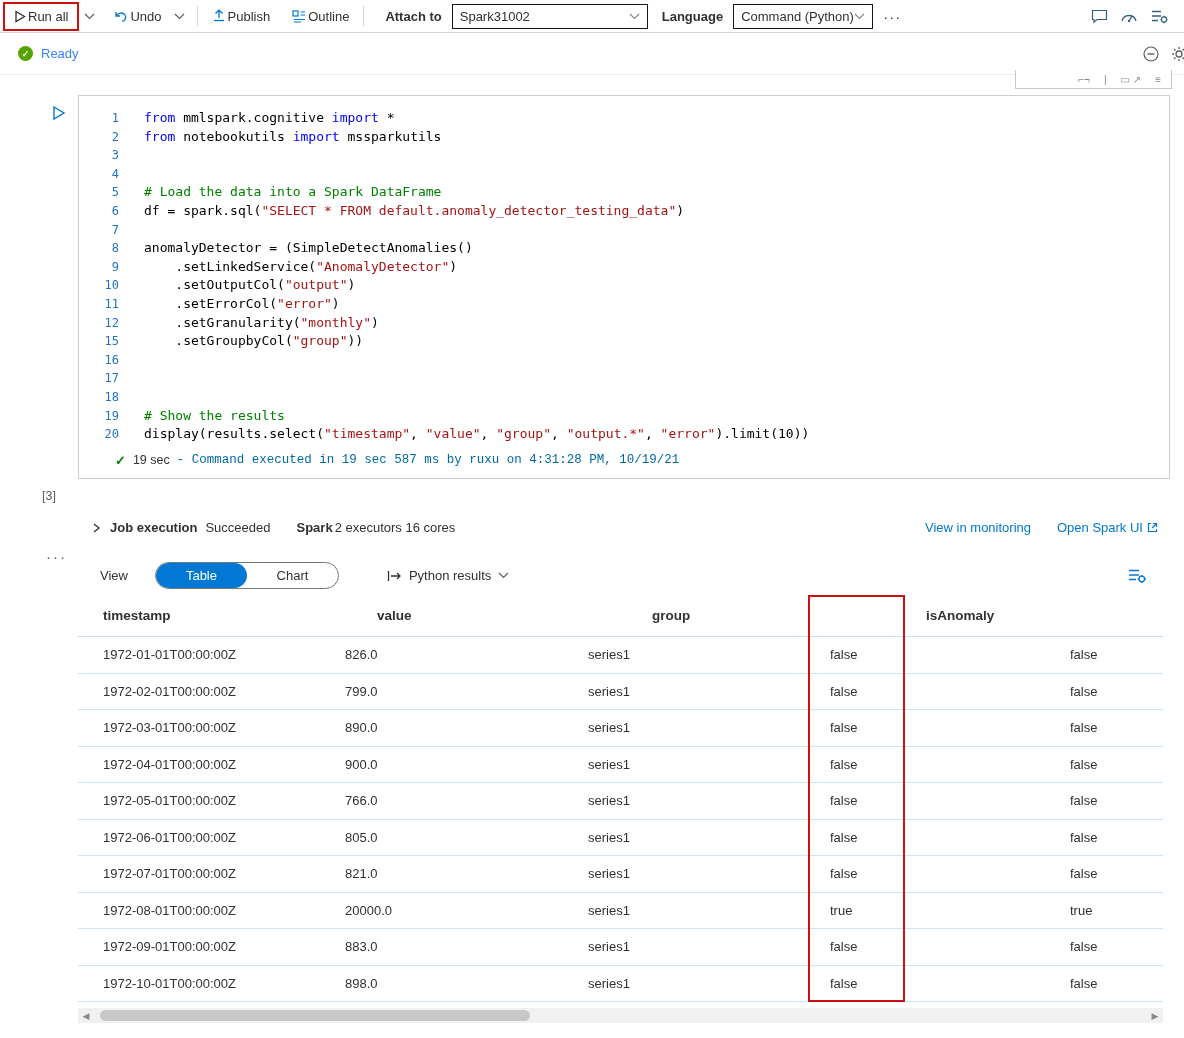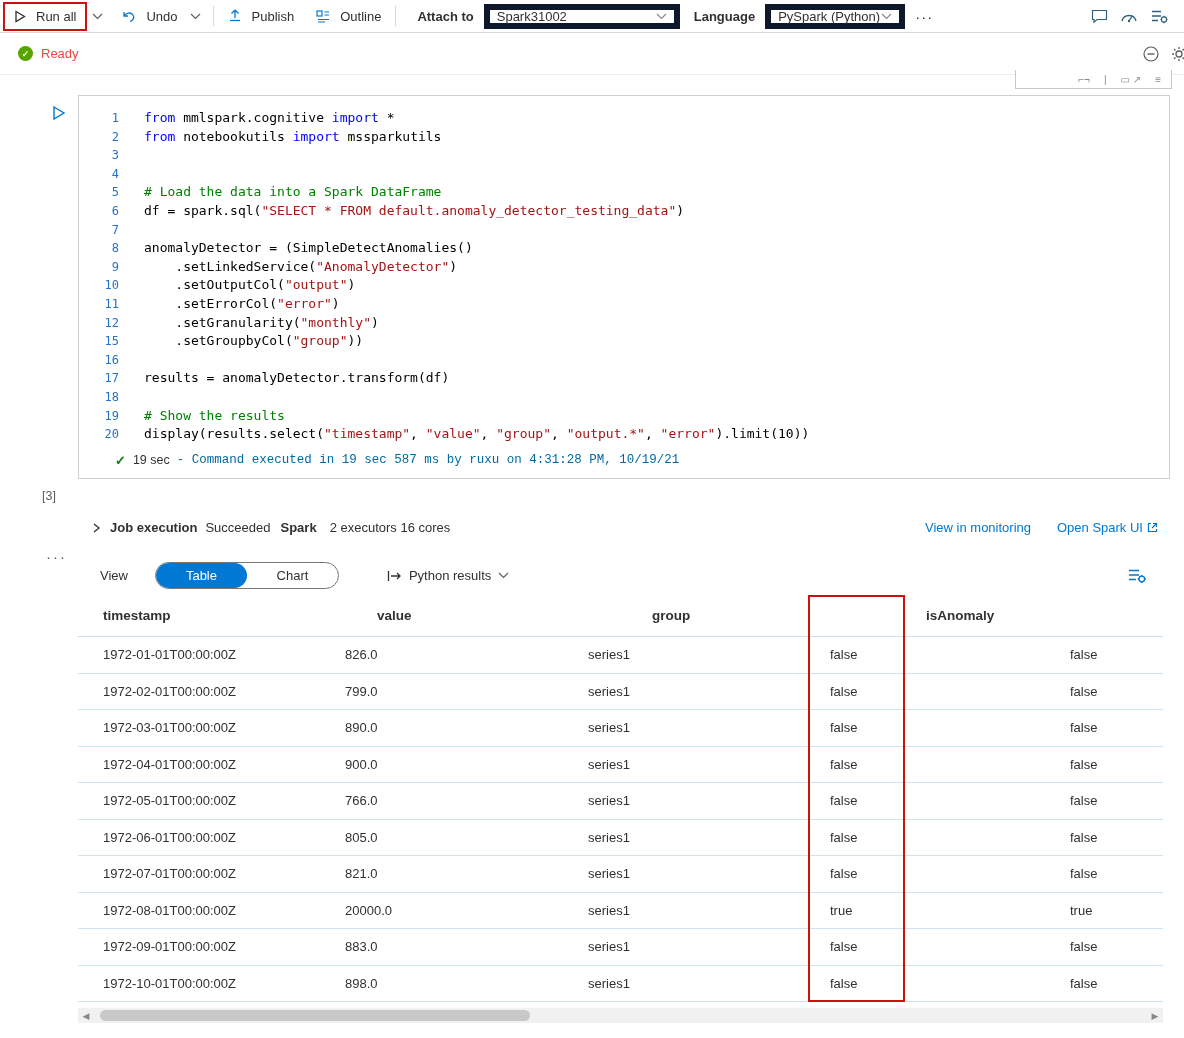--- a/index.html
+++ b/index.html
@@ -4,36 +4,36 @@
 <style>
   * { margin:0; padding:0; box-sizing:border-box; }
   html,body { width:1184px; height:1038px; overflow:hidden; }
   body {
     font-family:"Liberation Sans", sans-serif;
     background:#ffffff; color:#323130; position:relative; font-size:13px;
   }
 
   
   .toolbar { display:flex; align-items:center; height:33px; border-bottom:1px solid #d6d6d6; padding:0 10px 0 3px; }
-  .tbtn { display:flex; align-items:center; gap:10px; padding:0 7px; height:26px; font-size:13px; color:#323130; background:none; border:none; cursor:pointer; font-family:inherit; white-space:nowrap; }
+  .tbtn { display:flex; align-items:center; gap:2px; padding:0 7px; height:26px; font-size:13px; color:#323130; background:none; border:none; cursor:pointer; font-family:inherit; white-space:nowrap; }
   .runall-outline { border:2px solid #cc1111; padding:0 2px; display:flex; align-items:center; height:29px; }
   .chevbtn { display:flex; align-items:center; padding:0 5px; height:26px; cursor:pointer; }
   .sep { width:1px; height:20px; background:#d6d6d6; margin:0 7px; }
   .lbl { font-weight:700; margin:0 10px 0 14px; white-space:nowrap; }
-  .dropdown { display:flex; align-items:center; justify-content:space-between; border:6px solid #0f172a; height:25px; padding:0 7px; font-size:13px; color:#323130; cursor:pointer; background:#fff; }
+  .dropdown { display:flex; align-items:center; justify-content:space-between; border:1px solid #0f172a; height:25px; padding:0 7px; font-size:13px; color:#323130; cursor:pointer; background:#fff; }
   .dd-attach { width:196px; }
   .dd-lang { width:140px; }
   .more { font-size:15px; letter-spacing:1px; padding:0 10px; color:#323130; }
   .spacer { flex:1; }
   .icon-btn { display:flex; align-items:center; justify-content:center; width:30px; height:26px; cursor:pointer; background:none; border:none; }
 
   
   .readybar { display:flex; align-items:center; height:42px; border-bottom:1px solid #ededed; padding:0 12px 0 18px; }
   .ready-dot { width:15px; height:15px; border-radius:50%; background:#57a300; color:#fff; display:flex; align-items:center; justify-content:center; font-size:9px; margin-right:8px; font-weight:700; }
-  .ready-txt { font-size:13px; color:#ef4444; }
+  .ready-txt { font-size:13px; color:#3b82f6; }
 
   
   .float-toolbar { position:absolute; left:1015px; top:70px; width:157px; height:19px; background:#fff; border:1px solid #c8c8c8; border-top:none; display:flex; align-items:flex-end; justify-content:flex-end; gap:14px; padding:0 10px 3px 10px; overflow:hidden; }
   .float-toolbar span { color:#8a8886; font-size:10px; line-height:10px; }
 
   
   .cell { position:absolute; left:78px; top:95px; width:1092px; border:1px solid #cfcfcf; background:#fff; padding-top:13px; }
   .code-row { display:flex; height:18.6px; line-height:18.6px; font-family:"DejaVu Sans Mono","Liberation Mono",monospace; font-size:13px; }
   .ln { width:40px; text-align:right; color:#2472c8; font-size:12px; flex:none; }
   .code { padding-left:25px; white-space:pre; color:#000; }
@@ -47,21 +47,21 @@
   .cell-status .rest { color:#0369a1;font-family:Liberation Mono, monospace; }
 
   
   .gutter-run { position:absolute; left:48px; top:102px; width:22px; height:22px; display:flex; align-items:center; justify-content:center; cursor:pointer; }
   .exec-count { position:absolute; left:42px; top:489px; color:#605e5c; font-size:12.5px; }
   .gutter-more { position:absolute; left:46px; top:548px; color:#605e5c; font-size:15px; letter-spacing:2px; cursor:pointer; }
 
   
   .jobrow { position:absolute; left:90px; top:520px; width:1068px; display:flex; align-items:center; gap:8px; font-size:13px; }
   .jobrow .bold { font-weight:700; }
-  .jobrow .spark-group { margin-left:2px; display:flex; gap:13px; align-items:center; }
+  .jobrow .spark-group { margin-left:18px; display:flex; gap:2px; align-items:center; }
   .joblinks { margin-left:auto; display:flex; gap:26px; align-items:center; }
   .link { color:#0078d4; cursor:pointer; white-space:nowrap; display:flex; align-items:center; gap:4px; }
 
   
   .viewrow { position:absolute; left:100px; top:562px; width:1058px; display:flex; align-items:center; }
   .toggle { margin-left:27px; width:184px; height:27px; border:1px solid #767676; border-radius:14px; display:flex; overflow:hidden; cursor:pointer; }
   .toggle .seg { flex:1; display:flex; align-items:center; justify-content:center; font-size:13px; }
   .toggle .selected { background:#0078d4; color:#fff; border-radius:14px; }
   .export { margin-left:48px; display:flex; align-items:center; gap:7px; cursor:pointer; color:#323130; }
   .grid-config { margin-left:auto; margin-right:12px; }
@@ -149,21 +149,21 @@
     <span>Spark31002</span>
     <span>
       <svg width="11" height="7" viewBox="0 0 11 7">
           <path d="M1 1 L5.5 5.5 L10 1" fill="none" stroke="#8a8886" stroke-width="1.2"></path>
         </svg>
     </span>
   </div>
 
   <span class="lbl">Language</span>
   <div class="dropdown dd-lang">
-    <span>PySpark (Python)</span>
+    <span>Command (Python)</span>
     <span>
       <svg width="11" height="7" viewBox="0 0 11 7">
           <path d="M1 1 L5.5 5.5 L10 1" fill="none" stroke="#8a8886" stroke-width="1.2"></path>
         </svg>
     </span>
   </div>
 
   <button class="tbtn more">···</button>
 
   <div class="spacer"></div>
@@ -283,21 +283,20 @@
       <div class="code-row">
         <span class="ln">15</span>
         <span class="code"><span class="tok-p">    .setGroupbyCol(</span><span class="tok-s">"group"</span><span class="tok-p">))</span></span>
       </div>
       <div class="code-row">
         <span class="ln">16</span>
         <span class="code">&nbsp;</span>
       </div>
       <div class="code-row">
         <span class="ln">17</span>
-        <span class="code"><span class="tok-p">results = anomalyDetector.transform(df)</span></span>
       </div>
       <div class="code-row">
         <span class="ln">18</span>
         <span class="code">&nbsp;</span>
       </div>
       <div class="code-row">
         <span class="ln">19</span>
         <span class="code"><span class="tok-c"># Show the results</span></span>
       </div>
       <div class="code-row">

